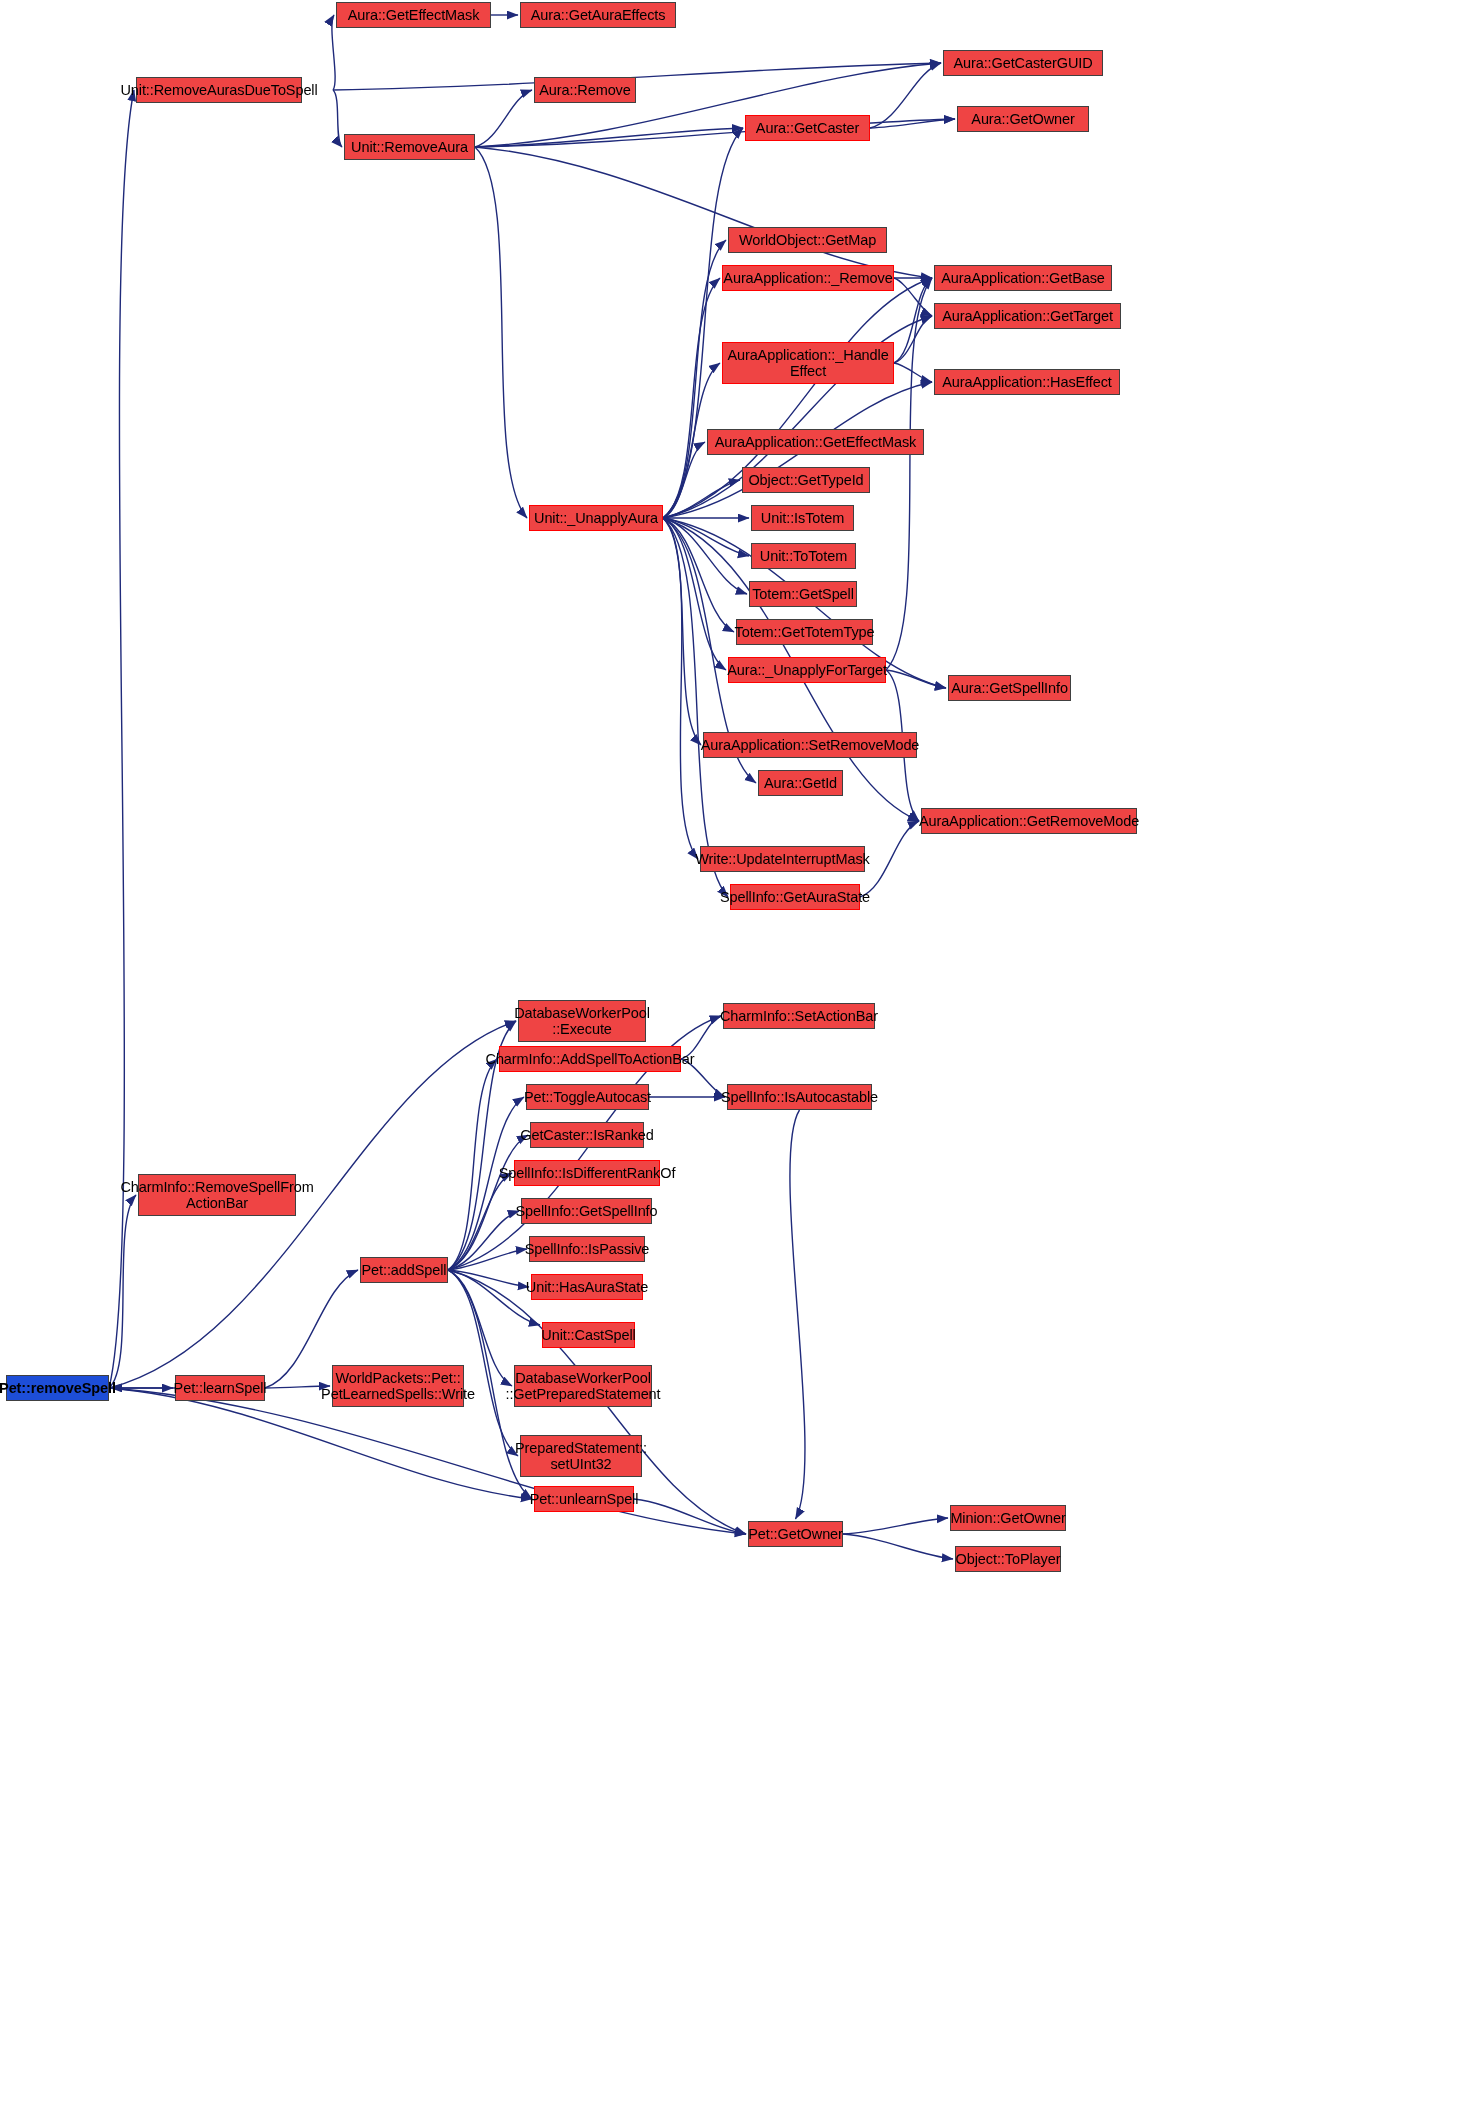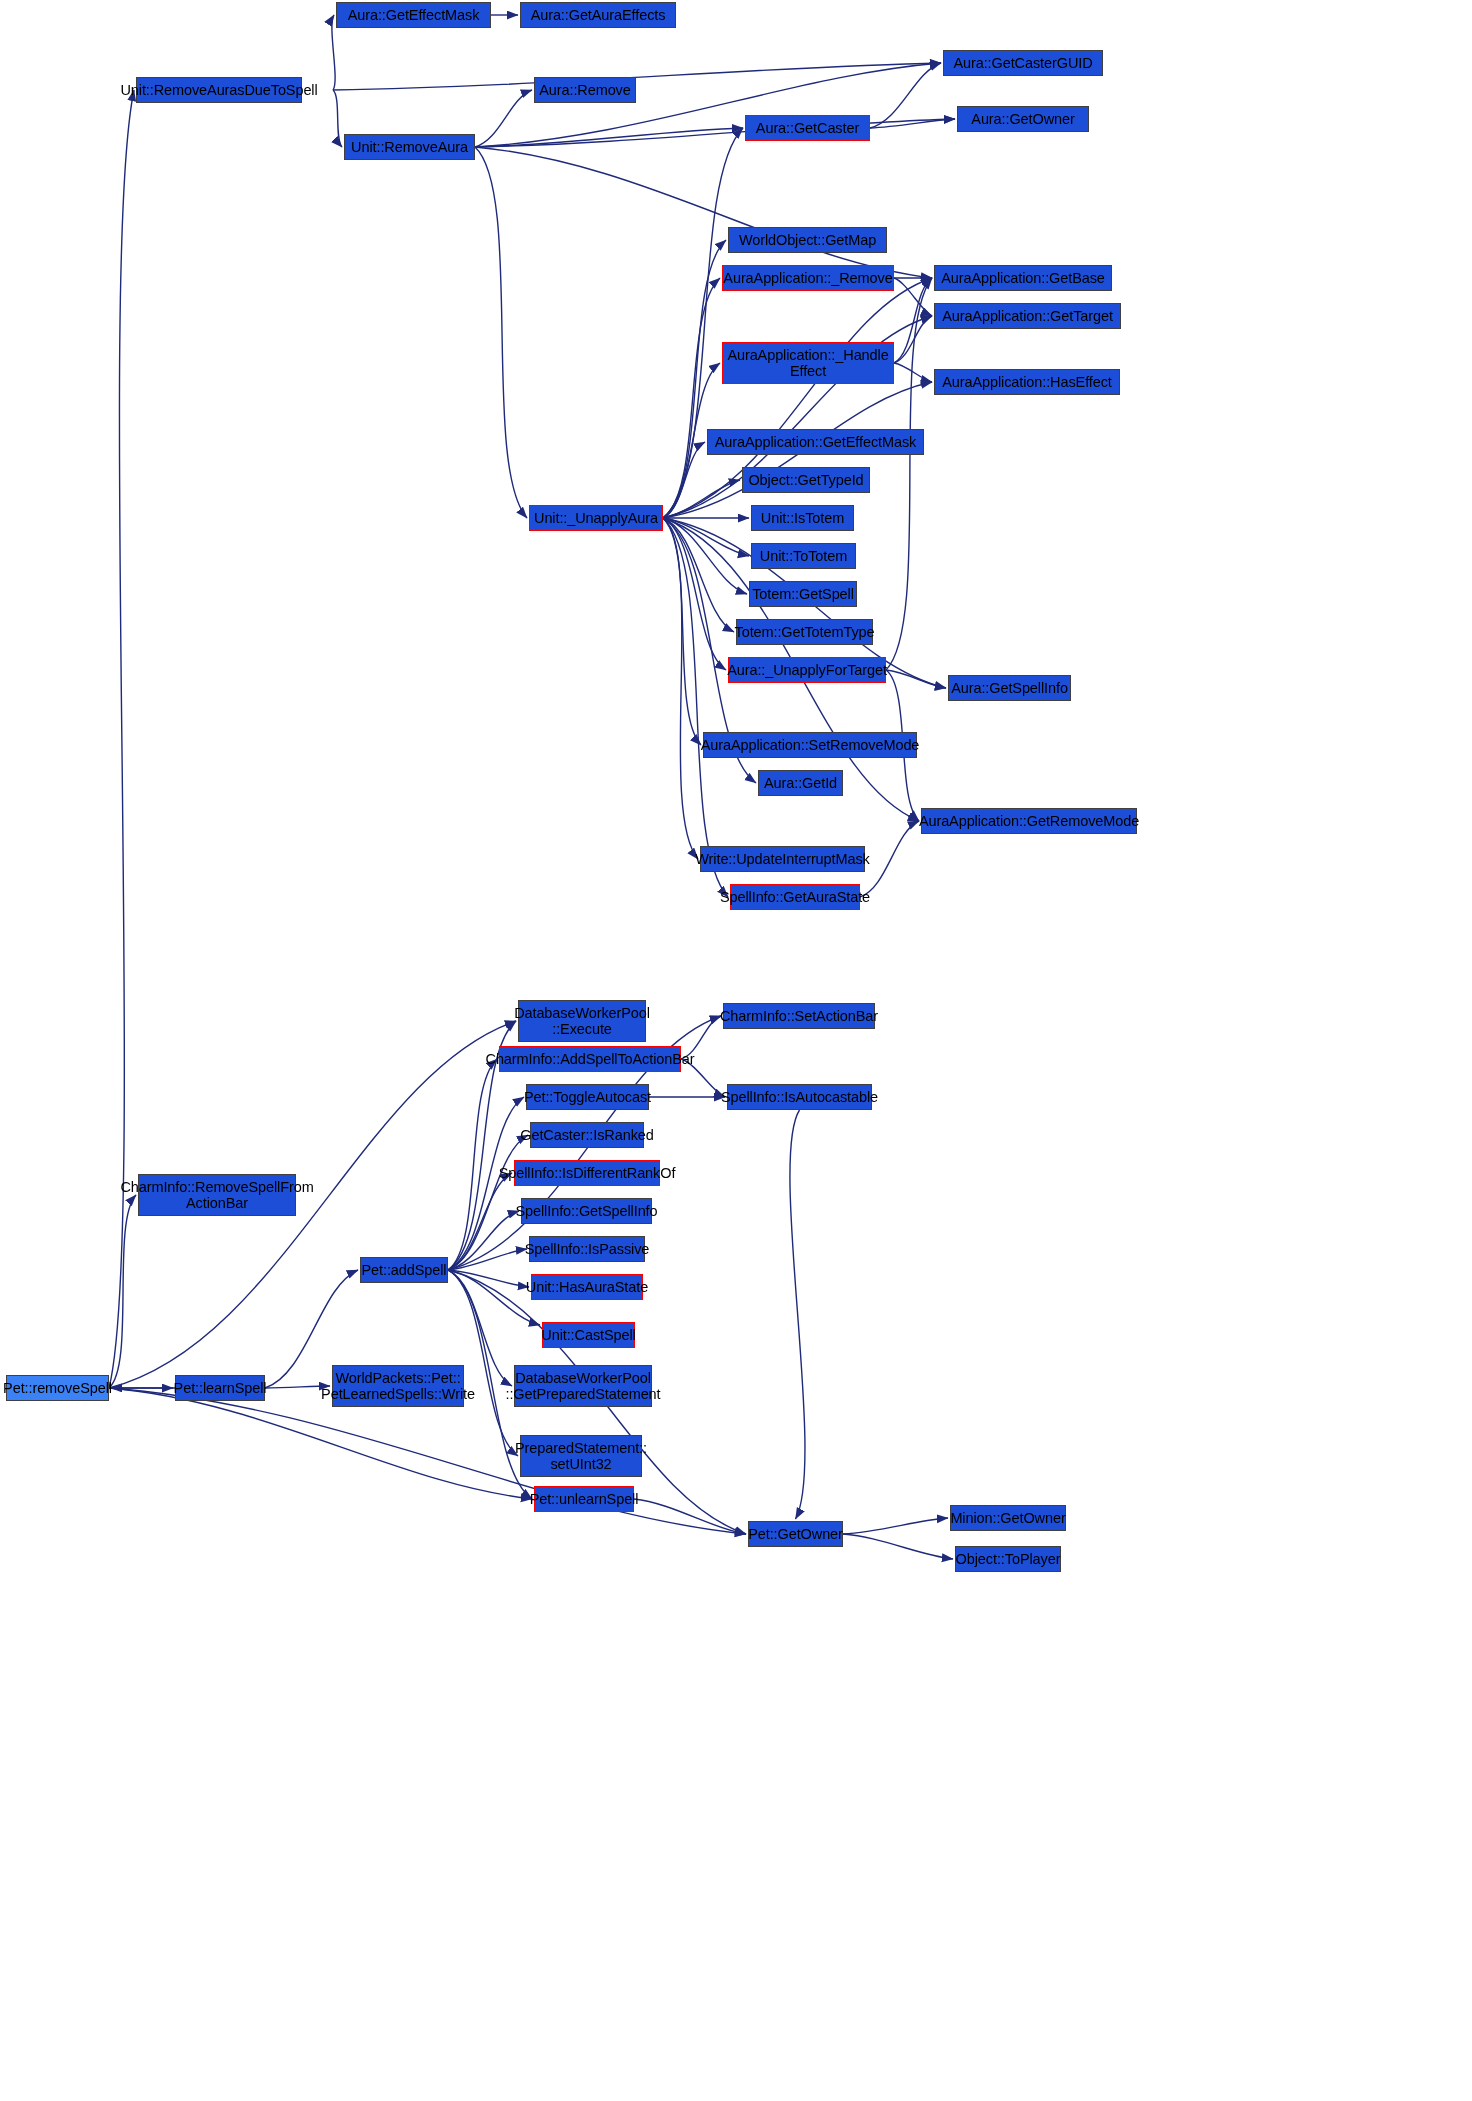--- a/index.html
+++ b/index.html
@@ -22,36 +22,37 @@
     height: 2101px;
     pointer-events: none;
   }
   .node {
     position: absolute;
     box-sizing: border-box;
     display: flex;
     align-items: center;
     justify-content: center;
     text-align: center;
-    background: #1d4ed8;
+    background: #ef4444;
     border: 1px solid #404040;
     font-size: 14.5px;
     line-height: 1.12;
     color: #000000;
     letter-spacing: -0.1px;
     white-space: pre-line;
     padding: 0 3px;
     z-index: 5;
   }
   .node.red {
     border-color: #ff0000;
   }
   .node.current {
-    background: #3b82f6;
+    background: #1d4ed8;
     border-color: #404040;
+    font-weight: bold;
   }
 </style>
 </head>
 <body>
 
 <div id="canvas">
   <svg id="edges" viewBox="0 0 1472 2101">
     <defs>
       <marker id="arrow" markerWidth="9" markerHeight="9" refX="8" refY="3.2" orient="auto" markerUnits="strokeWidth">
         <path d="M0,0 L0,6.4 L8.4,3.2 z" fill="#1f2a7a"></path>

